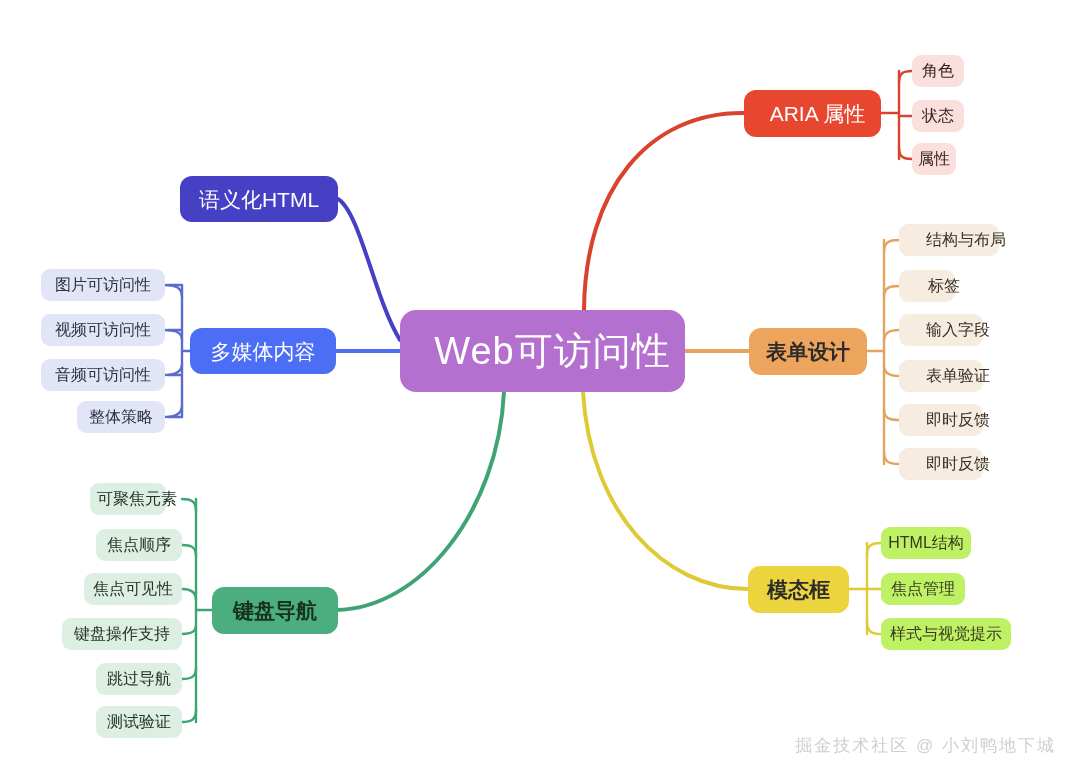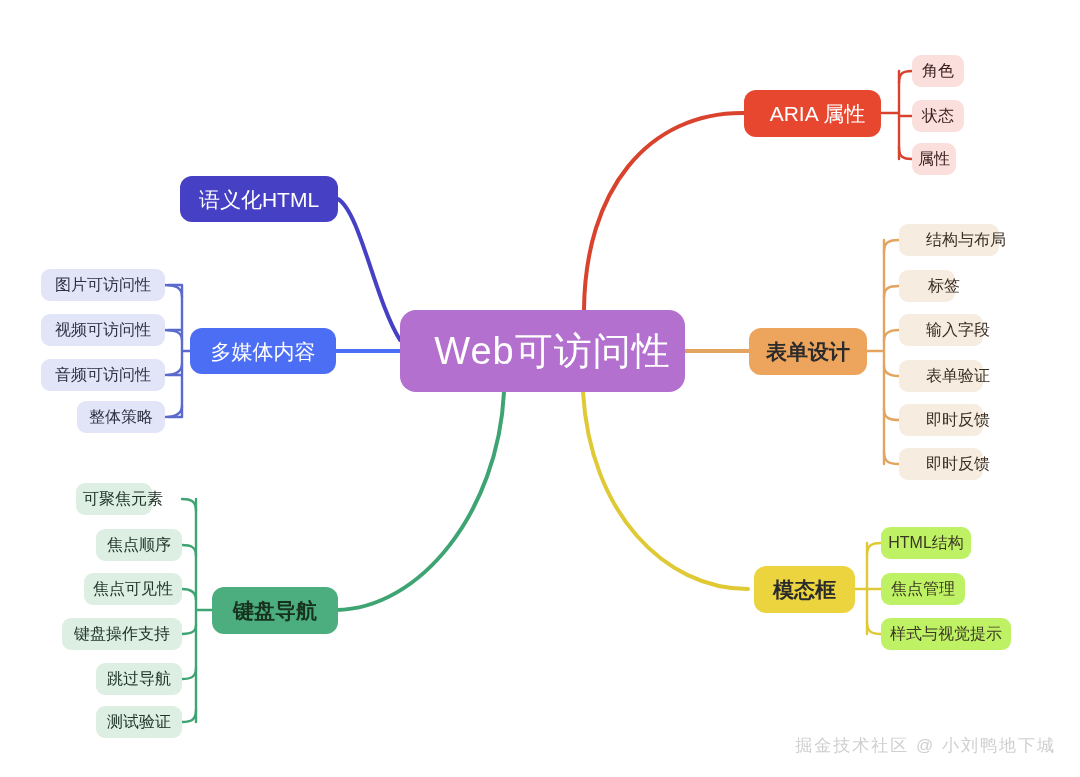--- a/index.html
+++ b/index.html
@@ -190,37 +190,37 @@
   <div class="node leaf form-leaf" style="left:899px; top:360px; width:84px; height:32px;">
     <span>表单验证</span>
   </div>
   <div class="node leaf form-leaf" style="left:899px; top:404px; width:84px; height:32px;">
     <span>即时反馈</span>
   </div>
   <div class="node leaf form-leaf" style="left:899px; top:448px; width:84px; height:32px;">
     <span>即时反馈</span>
   </div>
 
-  <div class="node branch modal" style="left:748px; top:566px; width:101px; height:47px;margin-left:6px;">
+  <div class="node branch modal" style="left:748px; top:566px; width:101px; height:47px;">
     <span>模态框</span>
   </div>
   <div class="node leaf modal-leaf" style="left:881px; top:527px; width:90px; height:32px;">
     <span>HTML结构</span>
   </div>
   <div class="node leaf modal-leaf" style="left:881px; top:573px; width:84px; height:32px;">
     <span>焦点管理</span>
   </div>
   <div class="node leaf modal-leaf" style="left:881px; top:618px; width:130px; height:32px;">
     <span>样式与视觉提示</span>
   </div>
 
   <div class="node branch keyboard" style="left:212px; top:587px; width:126px; height:47px;">
     <span>键盘导航</span>
   </div>
-  <div class="node leaf keyboard-leaf" style="left:76px; top:483px; width:76px; height:32px;padding-left:28px;">
+  <div class="node leaf keyboard-leaf" style="left:90px; top:483px; width:76px; height:32px;padding-left:28px;">
     <span>可聚焦元素</span>
   </div>
   <div class="node leaf keyboard-leaf" style="left:96px; top:529px; width:86px; height:32px;">
     <span>焦点顺序</span>
   </div>
   <div class="node leaf keyboard-leaf" style="left:84px; top:573px; width:98px; height:32px;">
     <span>焦点可见性</span>
   </div>
   <div class="node leaf keyboard-leaf" style="left:62px; top:618px; width:120px; height:32px;">
     <span>键盘操作支持</span>

